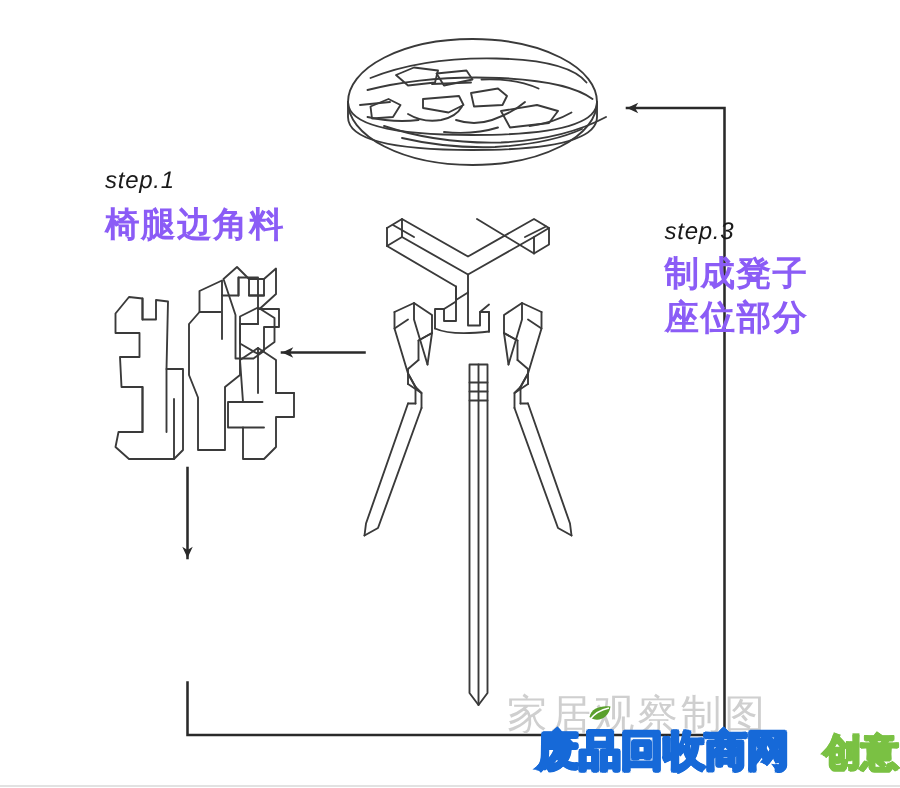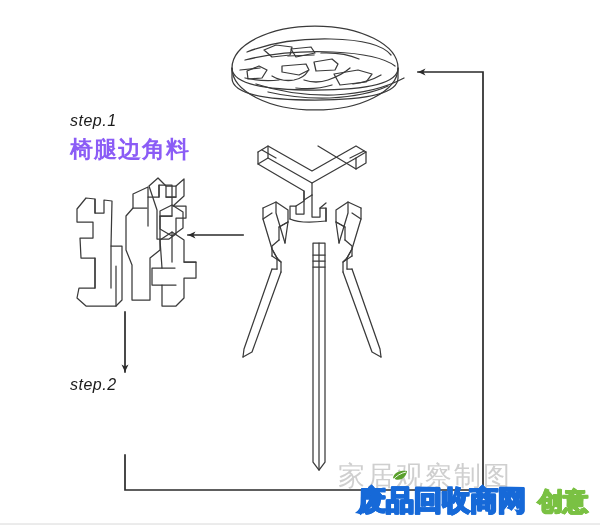--- a/index.html
+++ b/index.html
@@ -62,21 +62,21 @@
   .logo-green{
     font-family:"DejaVu Sans", sans-serif;
     font-weight:bold;
     font-size:25px;
     line-height:27px;
     color:#a16207;
     -webkit-text-stroke:1.6px #7ac143;
     text-shadow:
       -1px 0 #7ac143, 1px 0 #7ac143,
       0 -1px #7ac143, 0 1px #7ac143;
-    margin-left:9px;
+    margin-left:20px;
   }
 </style>
 </head>
 <body>
 
 <div id="stage">
 
   <svg class="layer" viewBox="0 0 600 525">
     <defs>
       <marker id="ahead" markerWidth="9" markerHeight="9" refX="8" refY="4.5" orient="auto" markerUnits="userSpaceOnUse">
@@ -220,23 +220,27 @@
       <path d="M0,524 L600,524"></path>
     </g>
   </svg>
 
   <div class="lbl" id="step1">
     <div class="step-no">step.1</div>
     <div class="step-title">椅腿边角料</div>
   </div>
 
   <div class="lbl" id="step2">
-    <div class="step-no">step.2</div>
-  </div>
-
+  </div>
+
+  <div class="lbl" id="step3">
+    <div class="step-no">step.3</div>
+    <div class="step-title two-line">制成凳子</div>
+    <div class="step-title two-line" style="margin-top:0">座位部分</div>
+  </div>
 
   <div class="lbl" id="watermark">家居观察制图</div>
 
   <svg id="leaf" viewBox="0 0 16 12">
     <path d="M15,1 C9,0 2,2 1,8 C6,12 14,9 15,1 Z" fill="#5aa02c"></path>
     <path d="M1,10 C4,6 9,3 14,2" stroke="#ffffff" stroke-width="0.9" fill="none"></path>
   </svg>
 
   <div id="logo">
     <span class="logo-blue">废品回收商网</span>

